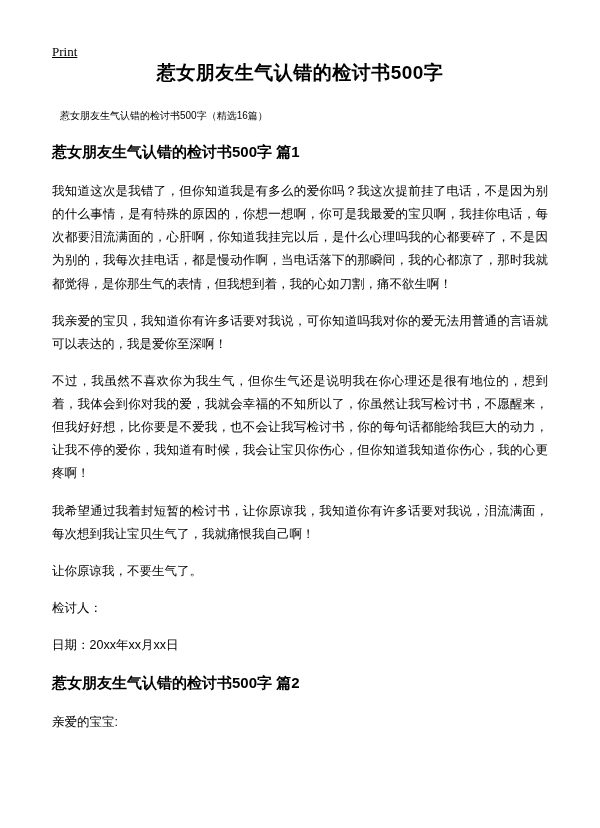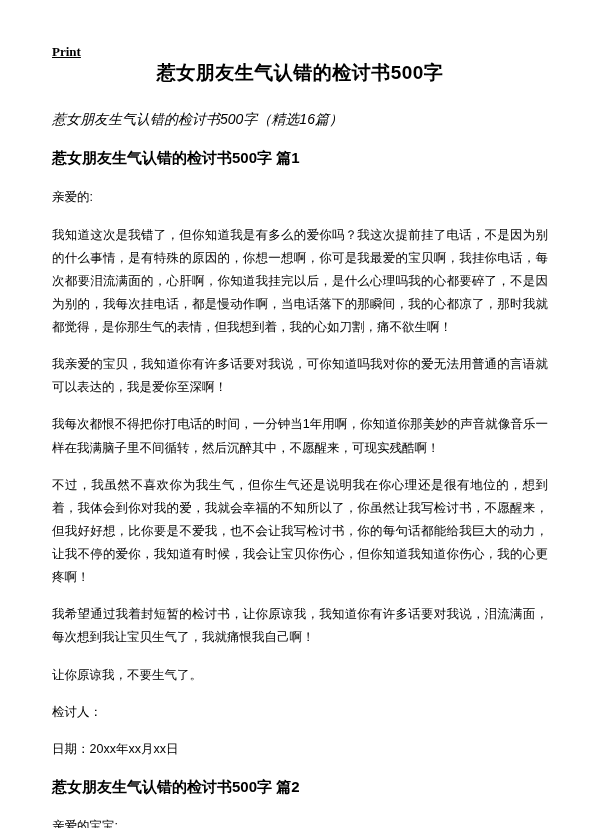--- a/index.html
+++ b/index.html
@@ -20,34 +20,32 @@
     box-sizing: border-box;
     padding: 42px 52px 0 52px;
     position: relative;
   }
   .print-link {
     font-family: "Liberation Serif", serif;
     font-size: 13px;
     color: #000;
     margin: 0 0 22px 0;
     line-height: 1.2;
-    font-weight: bold;
   }
   .doc-title {
     text-align: center;
     font-size: 19px;
     font-weight: bold;
     margin: 0 0 22px 0;
     letter-spacing: 0.5px;
   }
   .subtitle {
-    font-size: 14px;
-    margin: 0 0 16px 0;
+    font-size: 10px;
+    margin: 0 0 16px 8px;
     line-height: 1.6;
-    font-style: italic;
   }
   .section-head {
     font-size: 15px;
     font-weight: bold;
     margin: 0 0 16px 0;
     line-height: 1.6;
   }
   .para {
     font-size: 12.5px;
     line-height: 1.85;
@@ -65,24 +63,22 @@
 <div class="page">
 
   <a href="#" class="print-link">Print</a>
 
   <h1 class="doc-title">惹女朋友生气认错的检讨书500字</h1>
 
   <p class="subtitle">惹女朋友生气认错的检讨书500字（精选16篇）</p>
 
   <h2 class="section-head">惹女朋友生气认错的检讨书500字 篇1</h2>
 
-  <p class="para short">亲爱的:</p>
   <p class="para">我知道这次是我错了，但你知道我是有多么的爱你吗？我这次提前挂了电话，不是因为别的什么事情，是有特殊的原因的，你想一想啊，你可是我最爱的宝贝啊，我挂你电话，每次都要泪流满面的，心肝啊，你知道我挂完以后，是什么心理吗我的心都要碎了，不是因为别的，我每次挂电话，都是慢动作啊，当电话落下的那瞬间，我的心都凉了，那时我就都觉得，是你那生气的表情，但我想到着，我的心如刀割，痛不欲生啊！</p>
   <p class="para">我亲爱的宝贝，我知道你有许多话要对我说，可你知道吗我对你的爱无法用普通的言语就可以表达的，我是爱你至深啊！</p>
-  <p class="para">我每次都恨不得把你打电话的时间，一分钟当1年用啊，你知道你那美妙的声音就像音乐一样在我满脑子里不间循转，然后沉醉其中，不愿醒来，可现实残酷啊！</p>
   <p class="para">不过，我虽然不喜欢你为我生气，但你生气还是说明我在你心理还是很有地位的，想到着，我体会到你对我的爱，我就会幸福的不知所以了，你虽然让我写检讨书，不愿醒来，但我好好想，比你要是不爱我，也不会让我写检讨书，你的每句话都能给我巨大的动力，让我不停的爱你，我知道有时候，我会让宝贝你伤心，但你知道我知道你伤心，我的心更疼啊！</p>
   <p class="para">我希望通过我着封短暂的检讨书，让你原谅我，我知道你有许多话要对我说，泪流满面，每次想到我让宝贝生气了，我就痛恨我自己啊！</p>
   <p class="para short">让你原谅我，不要生气了。</p>
   <p class="para short">检讨人：</p>
   <p class="para short">日期：20xx年xx月xx日</p>
 
   <h2 class="section-head">惹女朋友生气认错的检讨书500字 篇2</h2>
   <p class="para short">亲爱的宝宝:</p>
 
 </div>

